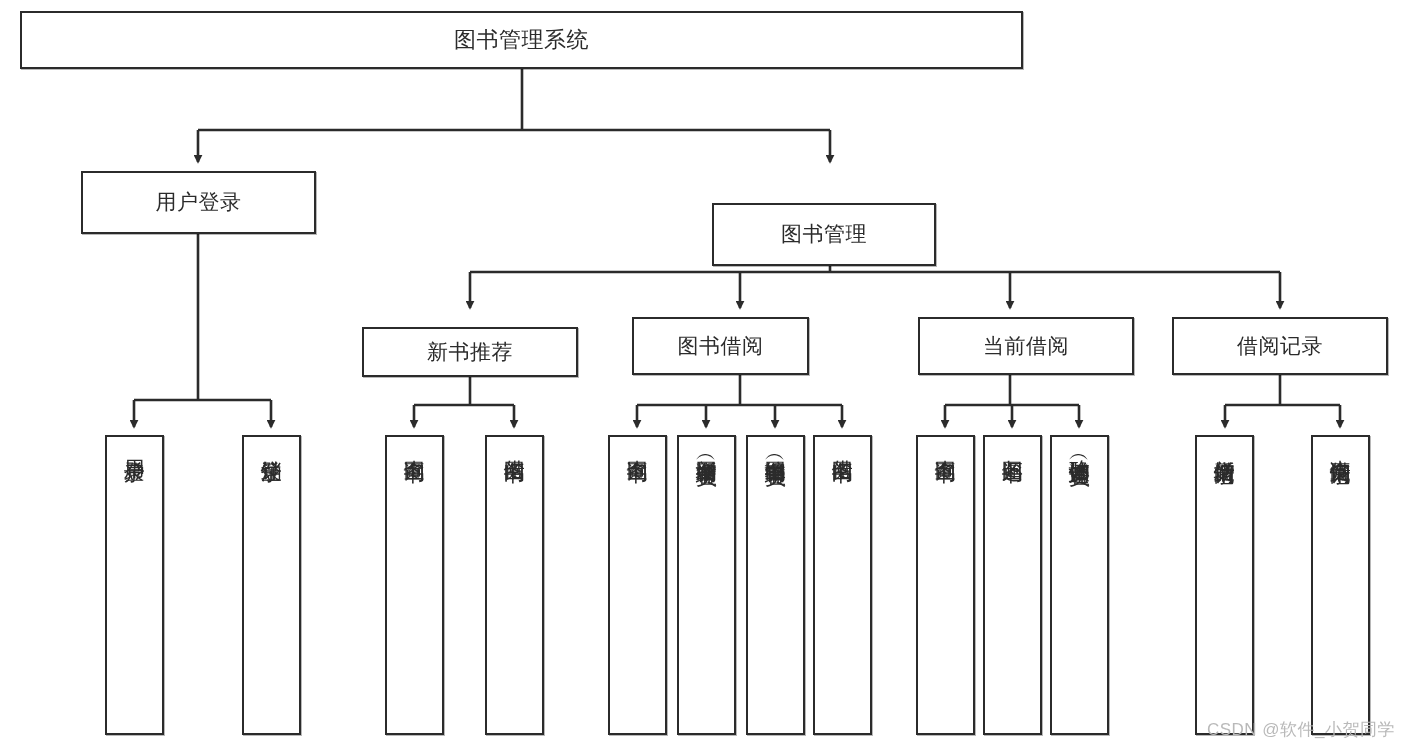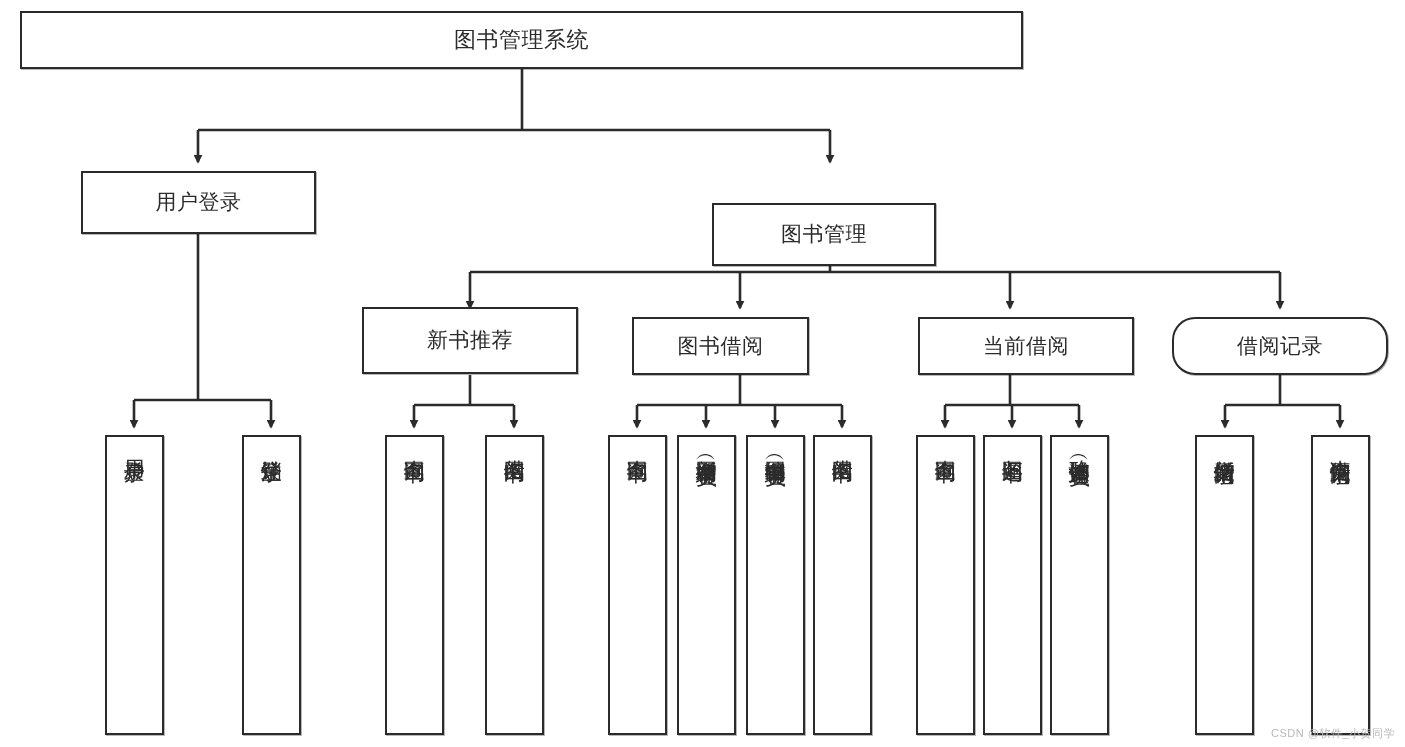--- a/index.html
+++ b/index.html
@@ -66,21 +66,21 @@
     top: 0;
     width: 1405px;
     height: 747px;
     pointer-events: none;
   }
   
   #watermark {
     position: absolute;
     right: 10px;
     bottom: 6px;
-    font-size: 11px;
+    font-size: 17px;
     color: #b9b9b9;
     letter-spacing: 0.5px;
     white-space: nowrap;
   }
 </style>
 </head>
 <body>
 
 <div id="canvas">
 
@@ -138,30 +138,30 @@
     <span class="label">图书管理系统</span>
   </div>
 
   <div class="node h" style="left:81px; top:171px; width:235px; height:63px;">
     <span class="label">用户登录</span>
   </div>
   <div class="node h" style="left:712px; top:171px; width:224px; height:63px;margin-top:32px;">
     <span class="label">图书管理</span>
   </div>
 
-  <div class="node h" style="left:362px; top:307px; width:216px; height:67px;">
+  <div class="node h" style="left:362px; top:327px; width:216px; height:50px;">
     <span class="label">新书推荐</span>
   </div>
   <div class="node h" style="left:632px; top:317px; width:177px; height:58px;">
     <span class="label">图书借阅</span>
   </div>
   <div class="node h" style="left:902px; top:317px; width:216px; height:58px;margin-left:16px;">
     <span class="label">当前借阅</span>
   </div>
-  <div class="node h" style="left:1172px; top:317px; width:216px; height:58px;border-radius:23px;">
+  <div class="node h" style="left:1172px; top:317px; width:216px; height:58px;">
     <span class="label">借阅记录</span>
   </div>
 
   <div class="node v" style="left:105px; top:435px; width:59px; height:300px;">
     <span class="label">用户登录</span>
   </div>
   <div class="node v" style="left:242px; top:435px; width:59px; height:300px;">
     <span class="label">注销登录</span>
   </div>
 

